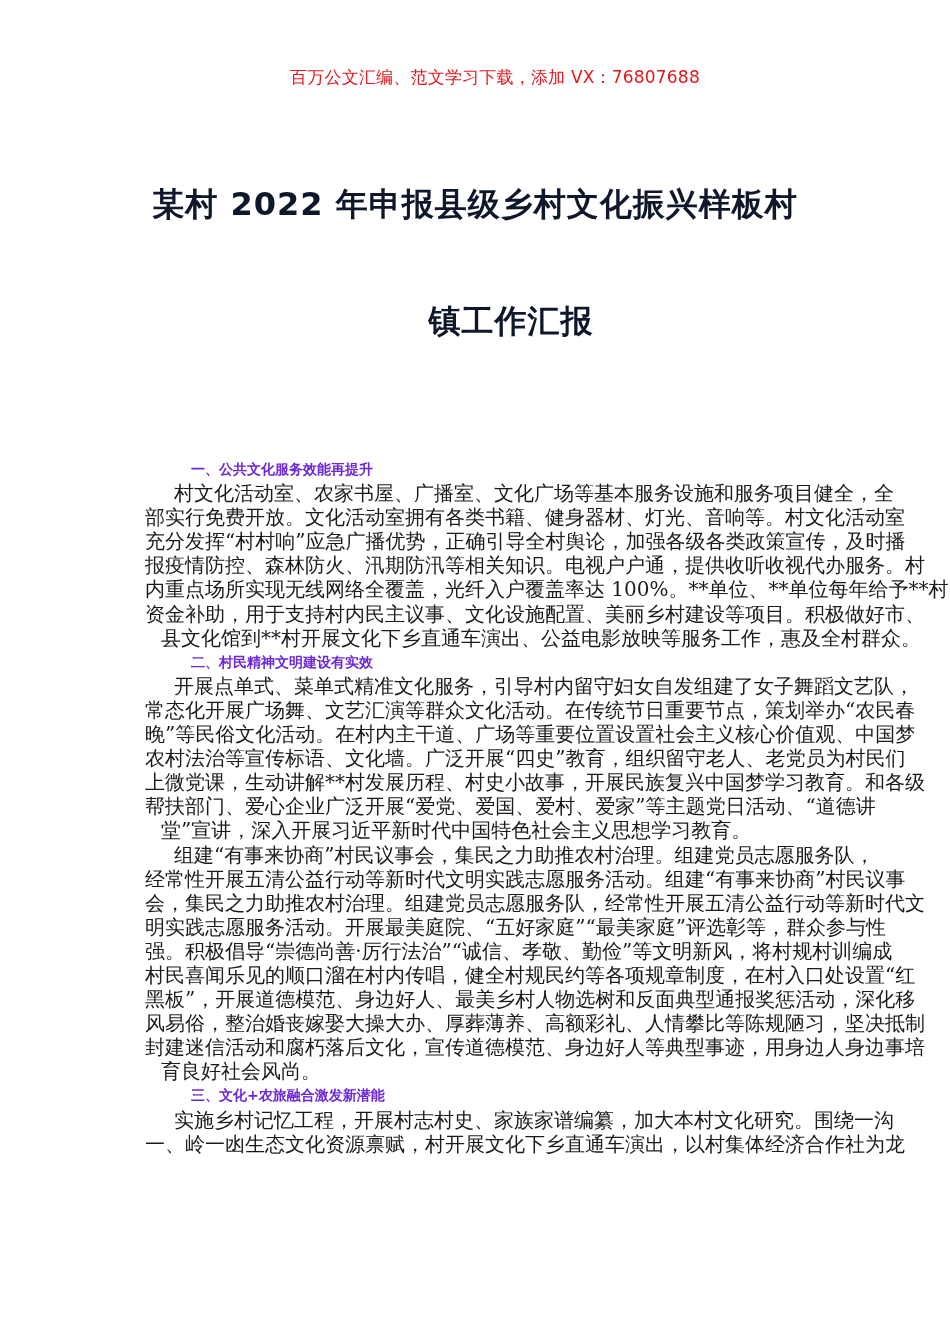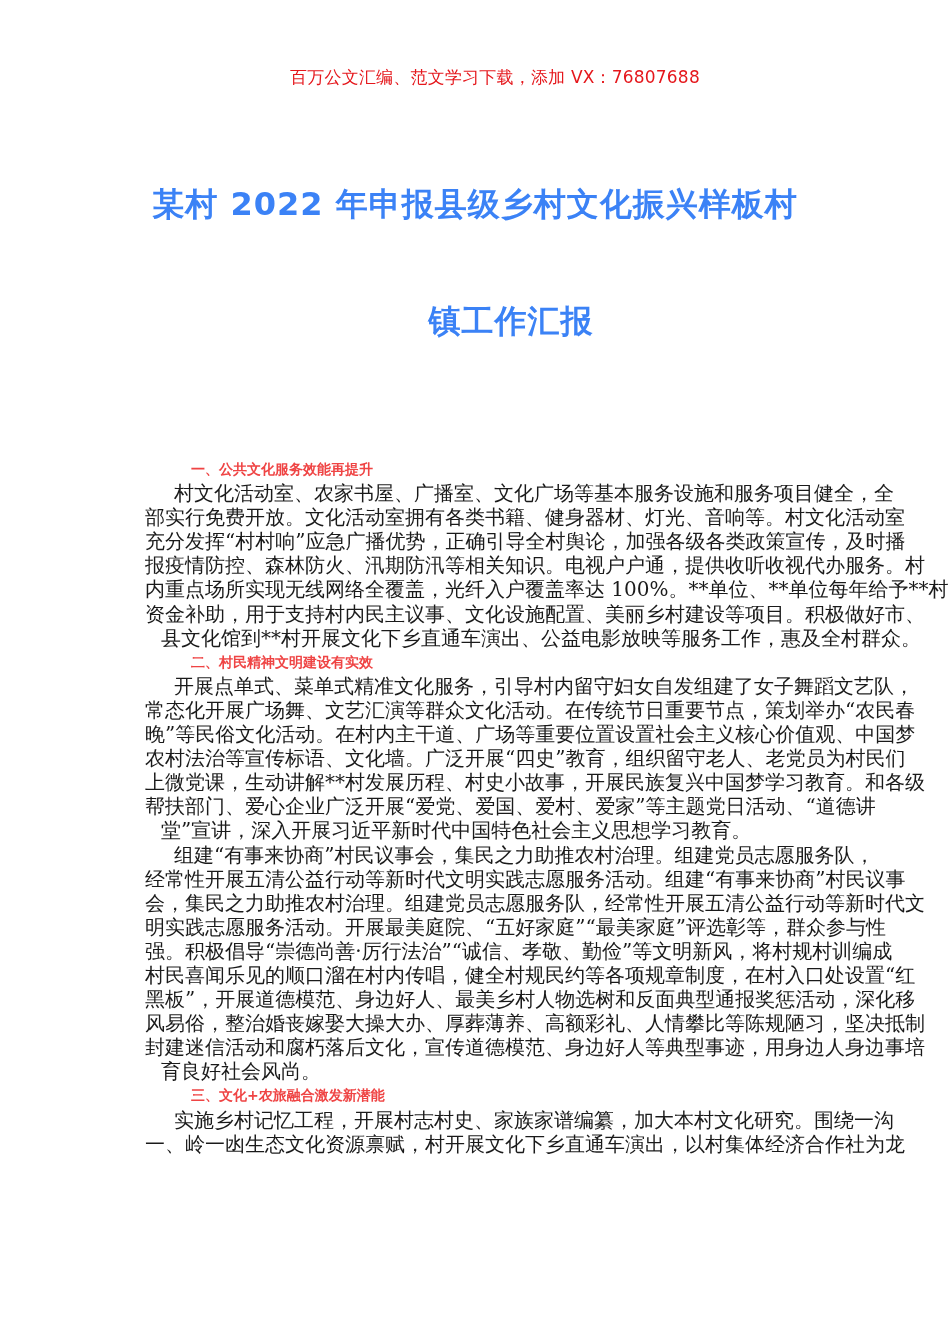--- a/index.html
+++ b/index.html
@@ -2,31 +2,31 @@
 <html><head>
   <meta charset="utf-8">
   <style>
     html, body { margin: 0; padding: 0; background: #ffffff; }
     body { width: 950px; height: 1344px; position: relative; overflow: hidden;
            font-family: "DejaVu Sans", "Liberation Sans", sans-serif; color: #111; }
     .page { position: absolute; left: 0; top: 0; width: 950px; height: 1344px; background: #fff; }
     .banner { position: absolute; top: 66px; left: 0; width: 950px; text-align: center;
               font-size: 17px; color: #e5171c; letter-spacing: 0.2px; padding-left: 20px; }
     .title { position: absolute; left: 0; width: 950px; text-align: center;
-             font-size: 32px; font-weight: bold; color: #3b82f6; letter-spacing: 1px; }
+             font-size: 32px; font-weight: bold; color: #0f172a; letter-spacing: 1px; }
     .title.l1 { top: 183px; }
     .title.l2 { top: 300px; padding-left: 36px; }
     .body { position: absolute; left: 145px; top: 457px; width: 668px; }
     .line { height: 24.1px; line-height: 24.1px; font-size: 20px; white-space: nowrap;
             font-family: "DejaVu Serif", "Liberation Serif", serif; color: #1a1a1a;
             text-align: justify; text-align-last: justify; }
     .line.last { text-align-last: left; margin-left: 16px; }
     .line.indent { padding-left: 29px; }
     .heading { height: 24.1px; line-height: 24.1px; font-size: 14px; font-weight: bold;
-               padding-left: 46px; font-family: "DejaVu Sans", "Liberation Sans", sans-serif; color: #ef4444; }
+               padding-left: 46px; font-family: "DejaVu Sans", "Liberation Sans", sans-serif; color: #6d28d9; }
   </style>
 </head>
 <body>
 
 <div class="page">
 
   <div class="banner">百万公文汇编、范文学习下载，添加 VX：76807688</div>
 
   <div class="title l1">某村 2022 年申报县级乡村文化振兴样板村</div>
   <div class="title l2">镇工作汇报</div>

